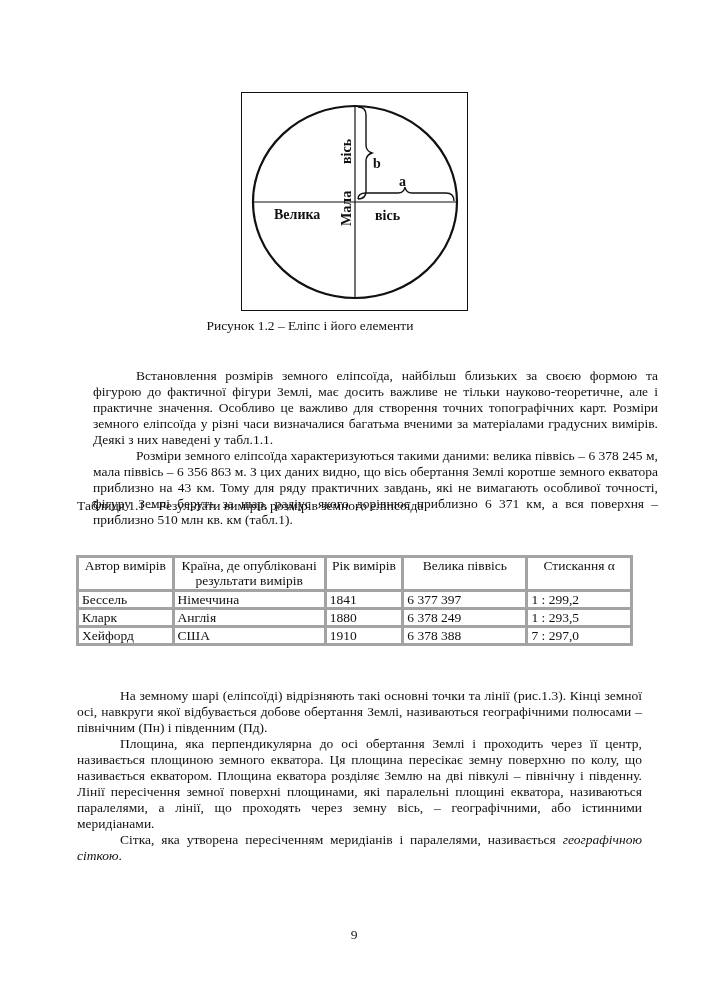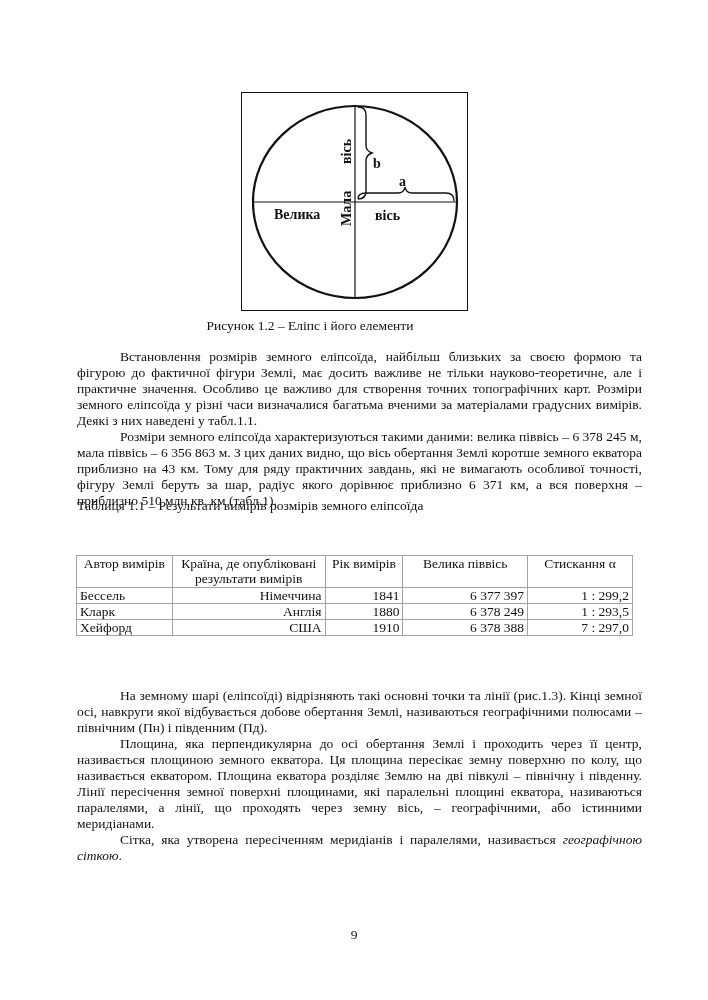--- a/index.html
+++ b/index.html
@@ -9,23 +9,23 @@
             border: 1.5px solid #111; box-sizing: border-box; }
   .figure svg { position: absolute; left: 0; top: 0; }
   .caption { position: absolute; left: 0; width: 620px; top: 318px; text-align: center;
              font-size: 13.5px; }
   .para { position: absolute; left: 77px; width: 565px; font-size: 13.5px; line-height: 16px;
           text-align: justify; }
   .para p { margin: 0; text-indent: 43px; }
   .tcap { position: absolute; left: 77px; top: 498px; font-size: 13.5px; }
   table.data { position: absolute; left: 76px; top: 555px; width: 557px;
                border-collapse: collapse; font-size: 13.5px; line-height: 15px; }
-  table.data th, table.data td { border: 1px solid #a3a3a3; padding: 0 3px; font-weight: normal; }
+  table.data th, table.data td { border: 3px solid #a3a3a3; padding: 0 3px; font-weight: normal; }
   table.data th { text-align: center; vertical-align: top; height: 31px; }
-  table.data td { height: 15px; text-align: right; }
+  table.data td { height: 15px; text-align: left; }
   table.data td.left { text-align: left; }
   .pagenum { position: absolute; left: 0; width: 708px; top: 927px; text-align: center; font-size: 13.5px; }
   .lbl { font-family: "Liberation Serif", serif; font-weight: bold; font-size: 14px; fill: #111; }
 </style>
 </head>
 <body>
 
 <div class="figure">
   <svg width="227" height="219" viewBox="0 0 227 219">
     <ellipse cx="113" cy="109" rx="102" ry="96" fill="none" stroke="#111" stroke-width="2.2"></ellipse>
@@ -37,21 +37,21 @@
     <text class="lbl" x="157" y="93">a</text>
     <text class="lbl" x="32" y="126">Велика</text>
     <text class="lbl" x="133" y="127">вісь</text>
     <text class="lbl" transform="translate(109,133) rotate(-90)" x="0" y="0">Мала</text>
     <text class="lbl" transform="translate(109,71) rotate(-90)" x="0" y="0">вісь</text>
   </svg>
 </div>
 
 <div class="caption">Рисунок 1.2 – Еліпс і його елементи</div>
 
-<div class="para" style="top:349px;">
+<div class="para" style="top:368px;margin-left:16px;">
   <p>Встановлення розмірів земного еліпсоїда, найбільш близьких за своєю формою та фігурою до фактичної фігури Землі, має досить важливе не тільки науково-теоретичне, але і практичне значення. Особливо це важливо для створення точних топографічних карт. Розміри земного еліпсоїда у різні часи визначалися багатьма вченими за матеріалами градусних вимірів. Деякі з них наведені у табл.1.1.</p>
   <p>Розміри земного еліпсоїда характеризуються такими даними: велика піввісь – 6 378 245 м, мала піввісь – 6 356 863 м. З цих даних видно, що вісь обертання Землі коротше земного екватора приблизно на 43 км. Тому для ряду практичних завдань, які не вимагають особливої точності, фігуру Землі беруть за шар, радіус якого дорівнює приблизно 6 371 км, а вся поверхня – приблизно 510 млн кв. км (табл.1).</p>
 </div>
 
 <div class="tcap">Таблиця 1.1 – Результати вимірів розмірів земного еліпсоїда</div>
 
 <table class="data">
   <colgroup>
     <col style="width:96px">
       <col style="width:153px">

